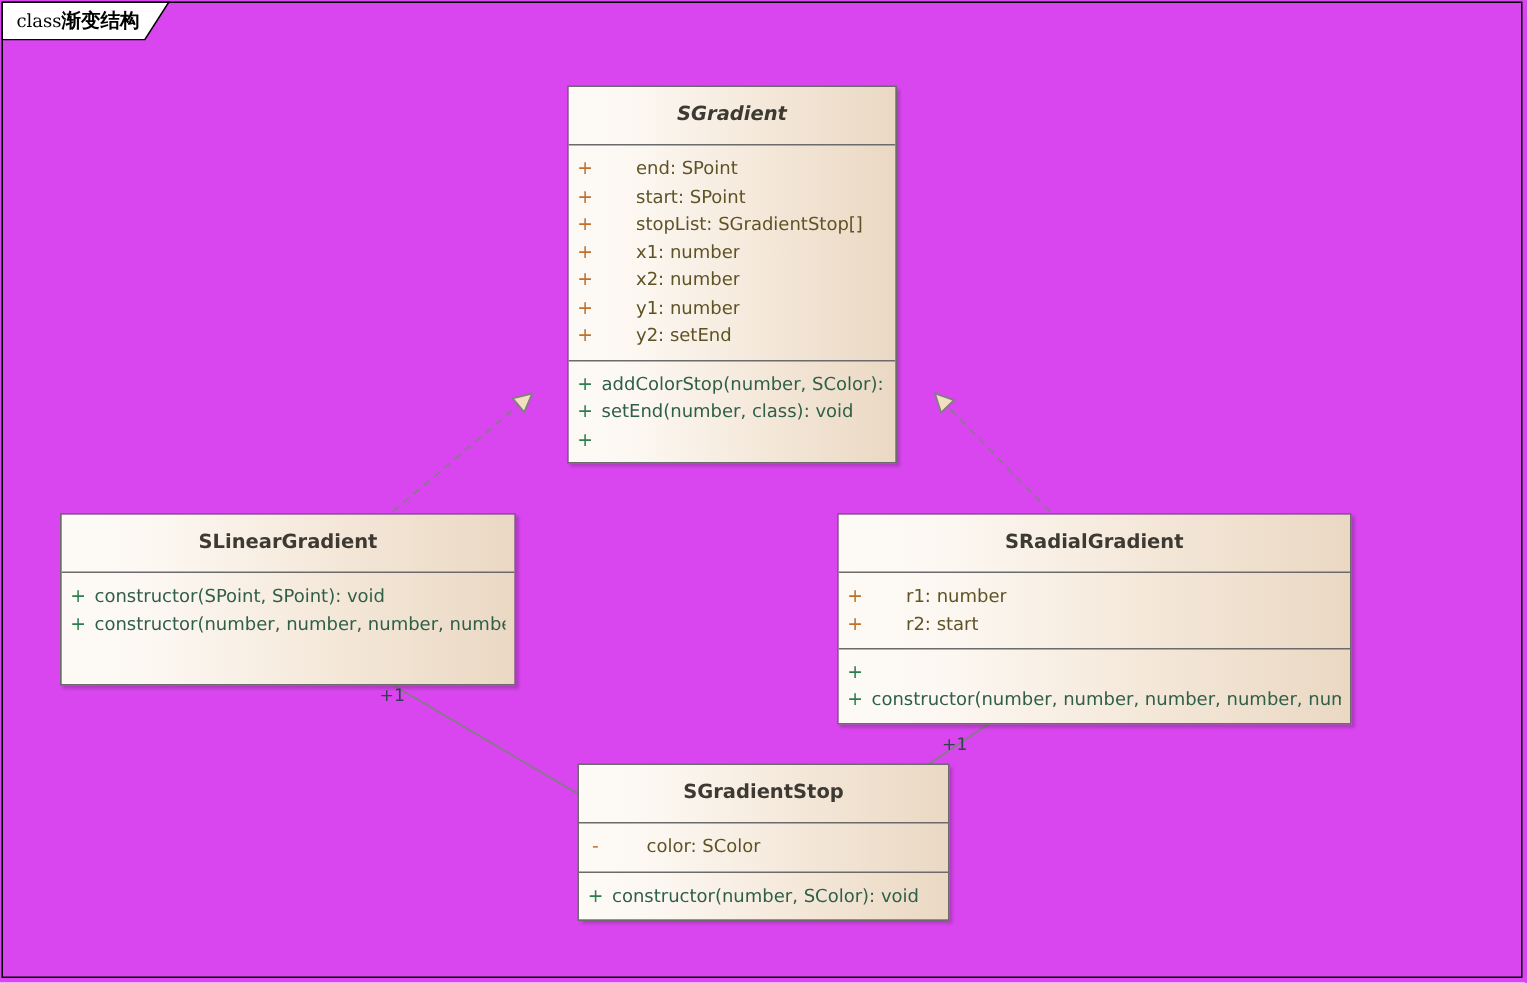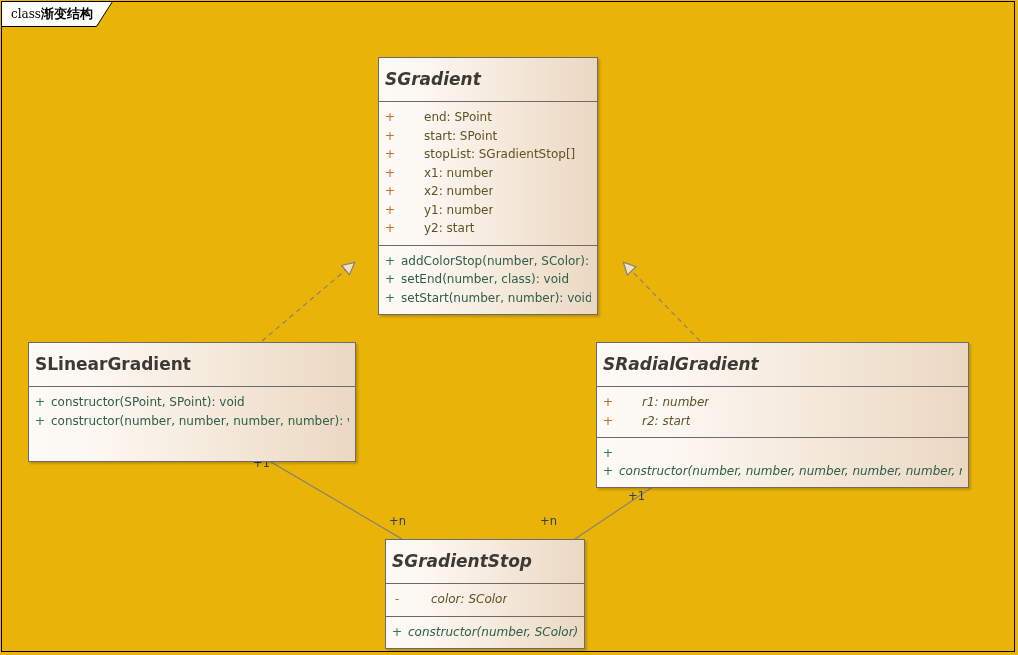--- a/index.html
+++ b/index.html
@@ -8,21 +8,21 @@
     background: #ffffff;
   }
   body {
     font-family: "DejaVu Sans", "Liberation Sans", sans-serif;
   }
 
   #canvas {
     position: relative;
     width: 1018px;
     height: 655px;
-    background: #eab308;
+    background: #d946ef;
     overflow: hidden;
   }
 
   
   .frame-border {
     position: absolute;
     left: 1px;
     top: 1px;
     width: 1014px;
     height: 651px;
@@ -83,23 +83,23 @@
     overflow: hidden;
   }
   .uml-compartment {
     box-sizing: border-box;
     padding: 6px 0 7px 0;
   }
   .uml-compartment + .uml-compartment {
     border-top: 1px solid #6b6b6b;
   }
   .uml-title {
-    text-align: left;
+    text-align: center;
     font-weight: bold;
-    font-size: 17px;
+    font-size: 13px;
     color: #3d3a33;
     padding: 11px 6px 12px 6px;
   }
   .uml-title.abstract {
     font-style: italic;
   }
 
   .member {
     display: flex;
     align-items: baseline;
@@ -192,55 +192,54 @@
       <div class="member">
         <span class="vis">+</span>
         <span class="sig">x2: number</span>
       </div>
       <div class="member">
         <span class="vis">+</span>
         <span class="sig">y1: number</span>
       </div>
       <div class="member">
         <span class="vis">+</span>
-        <span class="sig">y2: start</span>
+        <span class="sig">y2: setEnd</span>
       </div>
     </div>
     <div class="uml-compartment ops">
       <div class="member">
         <span class="vis">+</span>
         <span class="sig">addColorStop(number, SColor): void</span>
       </div>
       <div class="member">
         <span class="vis">+</span>
         <span class="sig">setEnd(number, class): void</span>
       </div>
       <div class="member">
         <span class="vis">+</span>
-        <span class="sig">setStart(number, number): void</span>
-      </div>
-    </div>
-  </div>
-
-  <div class="uml-class" id="cls-slineargradient" style="left:28px; top:342px; width:328px;">
+      </div>
+    </div>
+  </div>
+
+  <div class="uml-class" id="cls-slineargradient" style="left:40px; top:342px; width:304px;">
     <div class="uml-compartment uml-title">SLinearGradient</div>
     <div class="uml-compartment ops">
       <div class="member">
         <span class="vis">+</span>
         <span class="sig">constructor(SPoint, SPoint): void</span>
       </div>
       <div class="member">
         <span class="vis">+</span>
         <span class="sig">constructor(number, number, number, number): void</span>
       </div>
       <div class="empty-compartment"></div>
     </div>
   </div>
 
-  <div class="uml-class" id="cls-sradialgradient" style="left:596px; top:342px; width:373px;font-style:italic;">
+  <div class="uml-class" id="cls-sradialgradient" style="left:558px; top:342px; width:343px;">
     <div class="uml-compartment uml-title">SRadialGradient</div>
     <div class="uml-compartment attrs">
       <div class="member">
         <span class="vis">+</span>
         <span class="sig">r1: number</span>
       </div>
       <div class="member">
         <span class="vis">+</span>
         <span class="sig">r2: start</span>
       </div>
@@ -249,21 +248,21 @@
       <div class="member">
         <span class="vis">+</span>
       </div>
       <div class="member">
         <span class="vis">+</span>
         <span class="sig">constructor(number, number, number, number, number, number): void</span>
       </div>
     </div>
   </div>
 
-  <div class="uml-class" id="cls-sgradientstop" style="left:385px; top:539px; width:200px;font-style:italic;">
+  <div class="uml-class" id="cls-sgradientstop" style="left:385px; top:509px; width:248px;">
     <div class="uml-compartment uml-title">SGradientStop</div>
     <div class="uml-compartment attrs">
       <div class="member">
         <span class="vis">-</span>
         <span class="sig">color: SColor</span>
       </div>
     </div>
     <div class="uml-compartment ops">
       <div class="member">
         <span class="vis">+</span>

